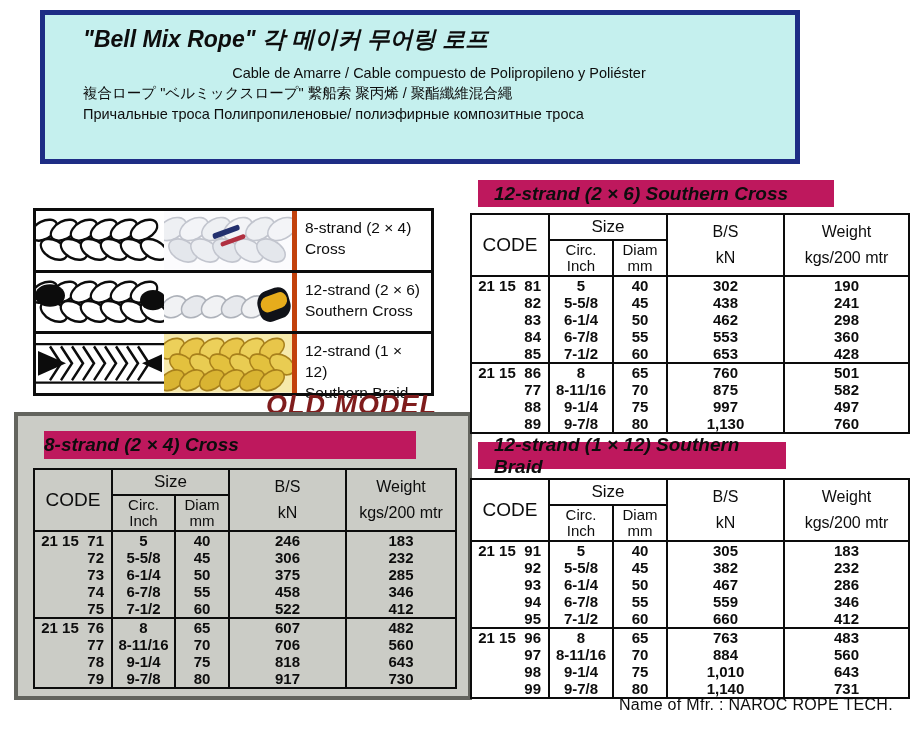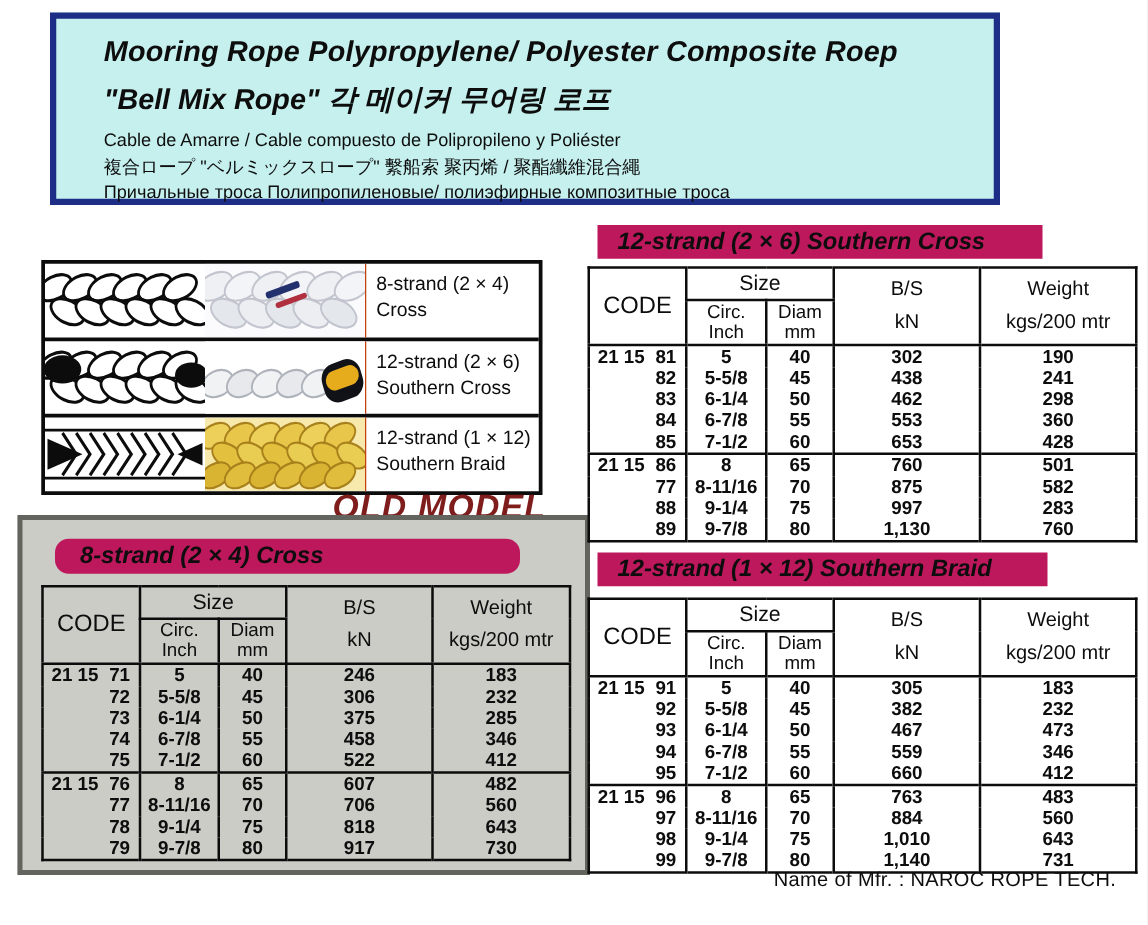--- a/index.html
+++ b/index.html
@@ -4,46 +4,46 @@
 <style>
   html,body{margin:0;padding:0;background:#e8e8e8;}
   .page{position:relative;width:918px;height:740px;background:#ffffff;overflow:hidden;
         font-family:"Liberation Sans",sans-serif;color:#0d0d0d;}
 
   
   .header-box{position:absolute;left:40px;top:10px;width:712px;height:144px;
               background:#c5f0ee;border:5px solid #1e2d85;padding-left:38px;box-sizing:content-box;}
   .hdr-l1{margin-top:13px;font-size:23px;font-weight:bold;font-style:italic;letter-spacing:.2px;}
   .hdr-l2{margin-top:9px;font-size:23px;font-weight:bold;font-style:italic;}
-  .hdr-l3{margin-top:10px;font-size:14.5px;}
+  .hdr-l3{margin-top:10px;font-size:14.5px;text-align:center;}
   .hdr-l4{margin-top:3px;font-size:14.5px;}
   .hdr-l5{margin-top:3px;font-size:14.5px;}
 
   
   .rope-table{position:absolute;left:33px;top:208px;width:395px;height:182px;
               border:3px solid #0c0c0c;background:#fff;display:flex;flex-direction:column;}
   .rope-row{flex:1;display:flex;border-bottom:3px solid #0c0c0c;min-height:0;}
   .rope-row:last-child{border-bottom:none;}
   .rope-imgs{width:256px;display:flex;}
   .rope-imgs svg{width:50%;height:100%;display:block;}
-  .rope-label{flex:1;border-left:1px solid #c2410c;padding:7px 4px 0 8px;
+  .rope-label{flex:1;border-left:5px solid #c2410c;padding:7px 4px 0 8px;
               font-size:15.5px;line-height:1.35;}
 
   
   .old-model{position:absolute;left:266px;top:390px;font-size:27px;font-weight:bold;
              font-style:italic;color:#7f1d1d;letter-spacing:1px;}
 
   
   .left-panel{position:absolute;left:14px;top:412px;width:450px;height:280px;
               background:#cbccc6;border:4px solid #63645e;}
   .strip{background:#be185d;font-weight:bold;font-style:italic;font-size:19px;
          display:flex;align-items:center;}
-  .strip-left{position:absolute;left:30px;top:19px;width:372px;height:28px;padding-left:20px;box-sizing:border-box;border-radius:11px;}
+  .strip-left{position:absolute;left:30px;top:19px;width:372px;height:28px;box-sizing:border-box;}
   .strip-rt{position:absolute;left:478px;top:180px;width:356px;height:27px;padding-left:16px;box-sizing:border-box;}
-  .strip-rb{position:absolute;left:478px;top:442px;width:360px;height:27px;padding-left:16px;box-sizing:border-box;}
+  .strip-rb{position:absolute;left:478px;top:442px;width:308px;height:27px;padding-left:16px;box-sizing:border-box;}
 
   
   table.spec{border-collapse:collapse;table-layout:fixed;position:absolute;
              font-size:15px;}
   table.spec,table.spec th,table.spec td{border:0 solid #0c0c0c;}
   table.spec{border-width:2px;}
   table.spec th{font-weight:normal;text-align:center;vertical-align:middle;padding:0;}
   table.spec td{text-align:center;font-weight:bold;padding:0;height:17px;line-height:17px;white-space:nowrap;}
   table.spec thead th{border-bottom:2px solid #0c0c0c;}
   table.spec .v{border-left:2px solid #0c0c0c;}
@@ -67,21 +67,20 @@
 
   
   .footer{position:absolute;left:619px;top:696px;font-size:16px;letter-spacing:.3px;}
 </style>
 </head>
 <body>
 
 <div class="page">
 
   <div class="header-box">
-    <div class="hdr-l1">Mooring Rope   Polypropylene/ Polyester Composite Roep</div>
     <div class="hdr-l2">"Bell Mix Rope"   각 메이커 무어링 로프</div>
     <div class="hdr-l3">Cable de Amarre / Cable compuesto de  Polipropileno y Poliéster</div>
     <div class="hdr-l4">複合ロープ "ベルミックスロープ" 繫船索 聚丙烯 / 聚酯纖維混合繩</div>
     <div class="hdr-l5">Причальные троса Полипропиленовые/ полиэфирные композитные троса</div>
   </div>
 
   <div class="rope-table">
 
     <div class="rope-row">
       <div class="rope-imgs">
@@ -489,21 +488,21 @@
         <tr>
           <td class="code-cell">
             <span class="code-wrap">
               <span class="pfx"></span>
               <span class="sfx">88</span>
             </span>
           </td>
           <td class="v">9-1/4</td>
           <td class="v">75</td>
           <td class="v">997</td>
-          <td class="v">283</td>
+          <td class="v">497</td>
         </tr>
         <tr>
           <td class="code-cell">
             <span class="code-wrap">
               <span class="pfx"></span>
               <span class="sfx">89</span>
             </span>
           </td>
           <td class="v">9-7/8</td>
           <td class="v">80</td>
@@ -573,21 +572,21 @@
         <tr>
           <td class="code-cell">
             <span class="code-wrap">
               <span class="pfx"></span>
               <span class="sfx">93</span>
             </span>
           </td>
           <td class="v">6-1/4</td>
           <td class="v">50</td>
           <td class="v">467</td>
-          <td class="v">473</td>
+          <td class="v">286</td>
         </tr>
         <tr>
           <td class="code-cell">
             <span class="code-wrap">
               <span class="pfx"></span>
               <span class="sfx">94</span>
             </span>
           </td>
           <td class="v">6-7/8</td>
           <td class="v">55</td>

